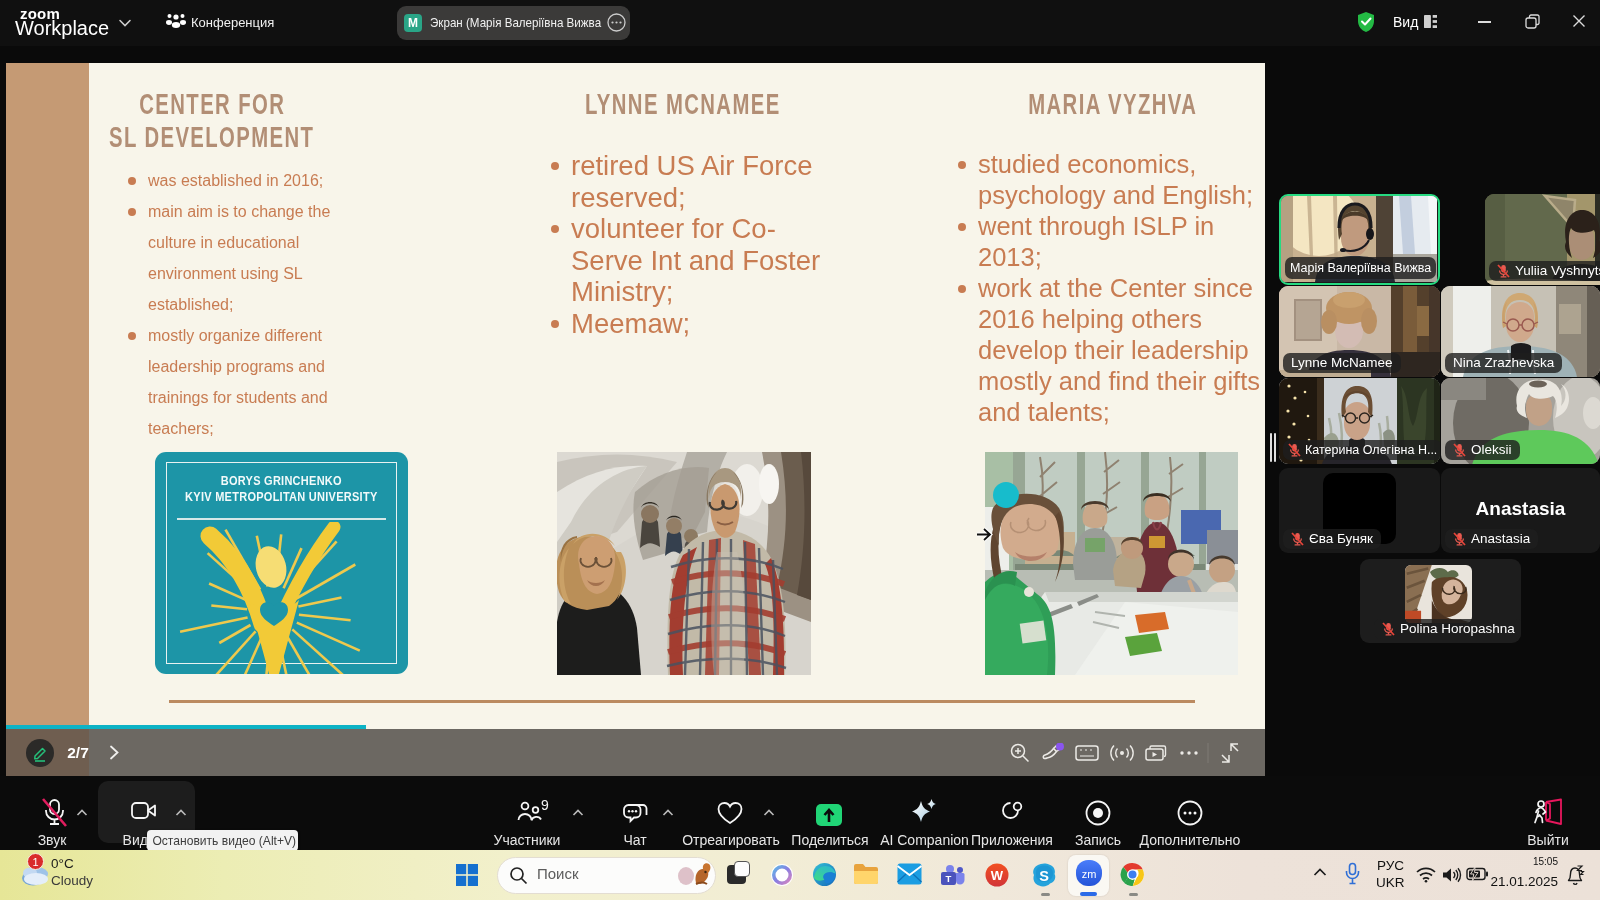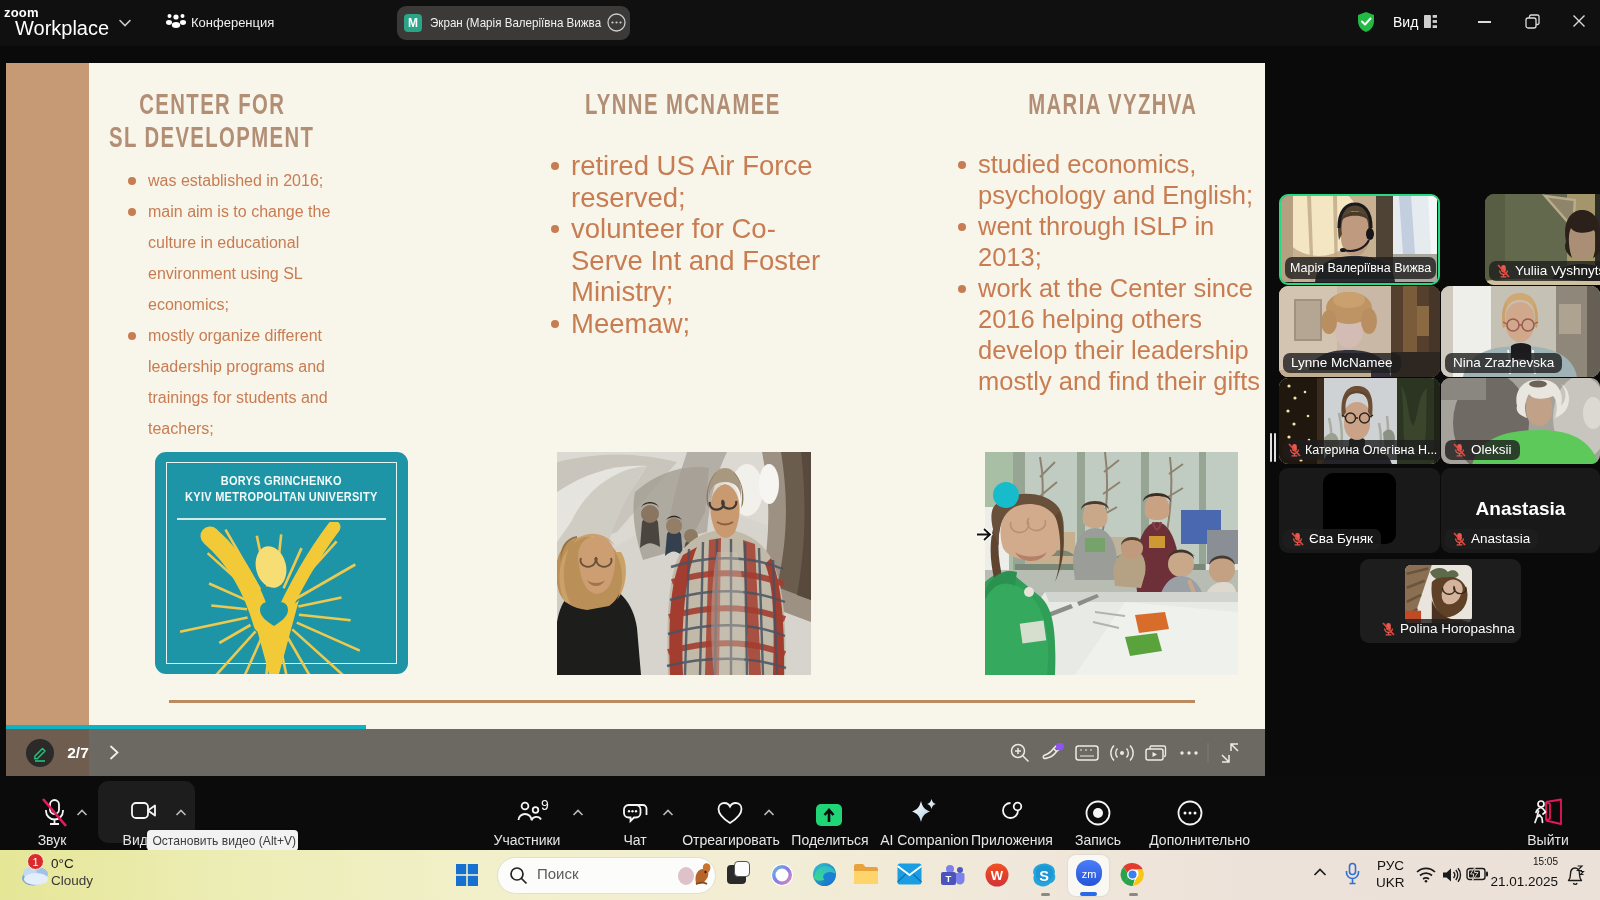--- a/index.html
+++ b/index.html
@@ -21,21 +21,21 @@
 
 
 .tile { position:absolute; border-radius:9px; overflow:hidden; background:#1a1a1a; }
 .nlabel { position:absolute; left:4px; bottom:4px; background:rgba(30,30,30,0.8); border-radius:7px; color:#fff; font-size:13.5px; line-height:20px; padding:0 8px; white-space:nowrap; display:flex; align-items:center; gap:5px; }
 .zlabel { position:absolute; top:56px; color:#e6e6e6; font-size:14px; text-align:center; }
 .chev { position:absolute; }
 </style>
 </head>
 <body>
 <div id="titlebar">
-  <div class="abs" style="left:4px;top:5px;color:#fff;font-size:13px;font-weight:bold;letter-spacing:0.2px;">zoom</div>
+  <div class="abs" style="left:20px;top:5px;color:#fff;font-size:15px;font-weight:bold;letter-spacing:0.2px;">zoom</div>
   <div class="abs" style="left:15px;top:17px;color:#fff;font-size:20px;">Workplace</div>
   <svg class="abs" style="left:118px;top:16px;" width="14" height="14" viewBox="0 0 14 14">
       <path d="M2 4.5 L7 9.5 L12 4.5" stroke="#ccc" stroke-width="1.6" fill="none" stroke-linecap="round"></path>
     </svg>
   <svg class="abs" style="left:165px;top:12px;" width="22" height="20" viewBox="0 0 22 20" fill="#fff">
     <circle cx="11" cy="5" r="2.6"></circle>
       <ellipse cx="11" cy="13" rx="4.2" ry="3"></ellipse>
     <circle cx="4.5" cy="4" r="2"></circle>
       <ellipse cx="4" cy="10.5" rx="3" ry="2.4"></ellipse>
     <circle cx="17.5" cy="4" r="2"></circle>
@@ -78,21 +78,21 @@
   <div class="abs" style="left:-94px;top:25px;width:600px;text-align:center;"><span class="sl-h2">CENTER FOR</span></div>
   <div class="abs" style="left:-94px;top:58px;width:600px;text-align:center;"><span class="sl-h2">SL DEVELOPMENT</span></div>
   <div class="abs" style="left:377px;top:25px;width:600px;text-align:center;"><span class="sl-h2">LYNNE MCNAMEE</span></div>
   <div class="abs" style="left:807px;top:25px;width:600px;text-align:center;"><span class="sl-h2">MARIA VYZHVA</span></div>
   
   <div class="sl-ul" style="left:142px;top:102px;width:320px;">
     <div class="li b">was established in 2016;</div>
     <div class="li b">main aim is to change the</div>
     <div class="li">culture in educational</div>
     <div class="li">environment using SL</div>
-    <div class="li">economics;</div>
+    <div class="li">established;</div>
     <div class="li b">mostly organize different</div>
     <div class="li">leadership programs and</div>
     <div class="li">trainings for students and</div>
     <div class="li">teachers;</div>
   </div>
   
   <div class="sl-ul" style="left:565px;top:87px;width:320px;font-size:27.5px;line-height:31.5px;">
     <div class="li b">retired US Air Force</div>
     <div class="li">reserved;</div>
     <div class="li b">volunteer for Co-</div>
@@ -103,20 +103,21 @@
   
   <div class="sl-ul" style="left:972px;top:86px;width:300px;font-size:25.5px;">
     <div class="li b">studied economics,</div>
     <div class="li">psychology and English;</div>
     <div class="li b">went through ISLP in</div>
     <div class="li">2013;</div>
     <div class="li b">work at the Center since</div>
     <div class="li">2016 helping others</div>
     <div class="li">develop their leadership</div>
     <div class="li">mostly and find their gifts</div>
+    <div class="li">and talents;</div>
   </div>
   
   <div id="logo" class="abs" style="left:149px;top:389px;width:253px;height:222px;background:#1d95a7;overflow:hidden;border-radius:11px;">
     <div class="abs" style="left:11px;top:10px;right:11px;bottom:10px;border:1.5px solid #e8f2f1;"></div>
     <div class="abs" style="left:0;top:22px;width:253px;text-align:center;color:#f2fafa;font-weight:bold;font-size:12.5px;line-height:15.5px;letter-spacing:0.3px;"><span style="display:inline-block;transform:scaleX(0.88);">BORYS GRINCHENKO<br>KYIV METROPOLITAN UNIVERSITY</span></div>
     <div class="abs" style="left:22px;top:66px;width:209px;height:1.5px;background:#d5e8e8;"></div>
     <svg class="abs" style="left:0;top:70px;" width="253" height="152" viewBox="0 0 253 152">
       <g stroke="#eec94d" stroke-width="2.6">
         <line x1="143.9" y1="92.7" x2="195.6" y2="98.2"></line>
         <line x1="141.8" y1="100.6" x2="204.8" y2="128.6"></line>
@@ -623,21 +624,21 @@
   <div class="zlabel" style="left:1053px;width:90px;">Запись</div>
 
   <svg class="abs" style="left:1177px;top:24px;" width="26" height="26" viewBox="0 0 26 26">
       <circle cx="13" cy="13" r="11.5" fill="none" stroke="#f5f5f5" stroke-width="1.8"></circle>
       <g fill="#f5f5f5">
         <circle cx="8" cy="13" r="1.5"></circle>
         <circle cx="13" cy="13" r="1.5"></circle>
         <circle cx="18" cy="13" r="1.5"></circle>
       </g>
     </svg>
-  <div class="zlabel" style="left:1130px;width:120px;text-align:right;">Дополнительно</div>
+  <div class="zlabel" style="left:1130px;width:120px;">Дополнительно</div>
 
   <svg class="abs" style="left:1534px;top:22px;" width="30" height="28" viewBox="0 0 30 28">
     <path d="M12 4 L27 1.5 V26 L12 22.5 M12 4 V22.5 M12 4 L16 6 V20.5 L12 22.5" fill="none" stroke="#e8175d" stroke-width="1.8" stroke-linejoin="round"></path>
     <g fill="none" stroke="#f5f5f5" stroke-width="1.7" stroke-linecap="round">
       <circle cx="7" cy="6" r="3"></circle>
       <path d="M7 9.5 C4 10.5 2.5 12 2 14.5 M7 9.5 C9.5 10.5 10.5 12.5 11.5 14 M11.5 14 L9 16 M4.5 13 L3 19 L1 24.5 M5.5 17 L8 20 L8.5 24.5 M3 19 L6 17.5"></path>
     </g>
   </svg>
   <div class="zlabel" style="left:1513px;width:70px;">Выйти</div>
 </div>

